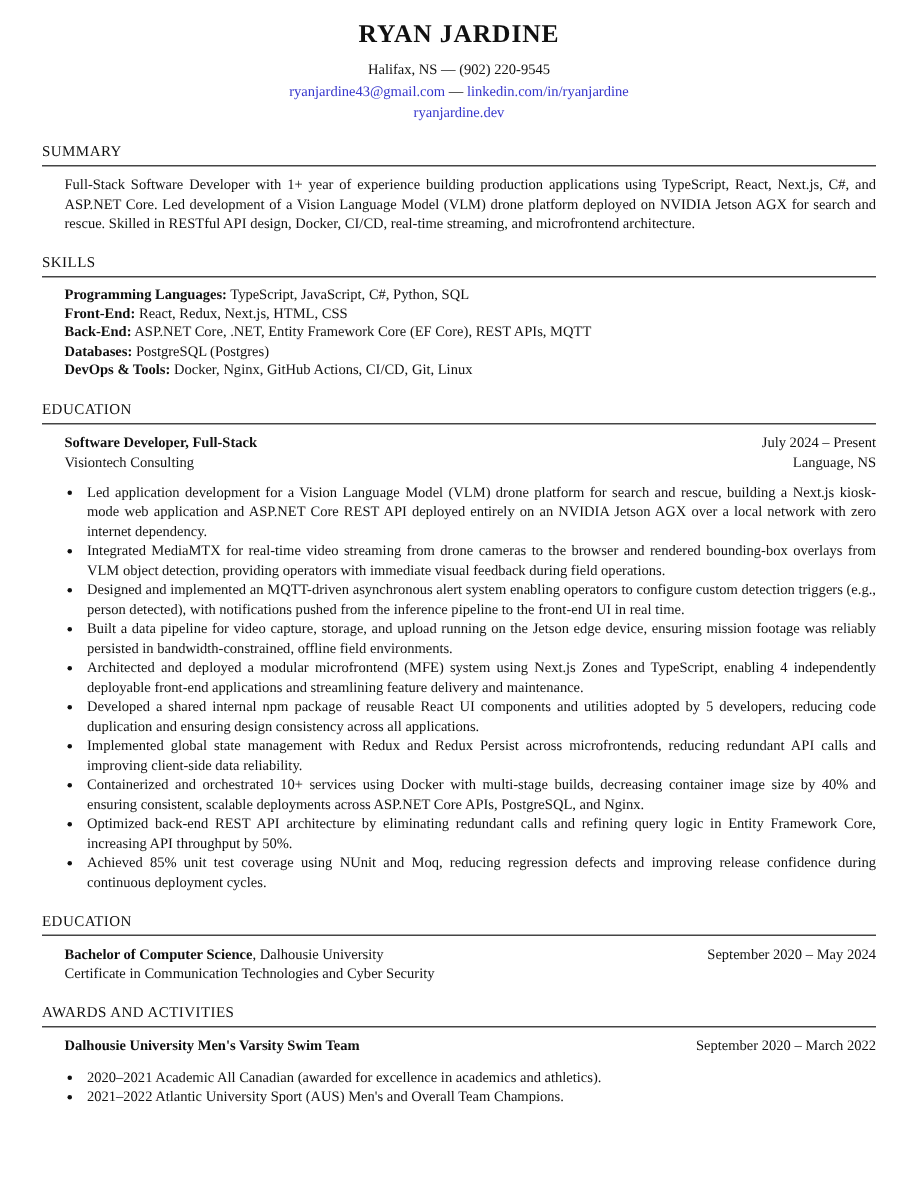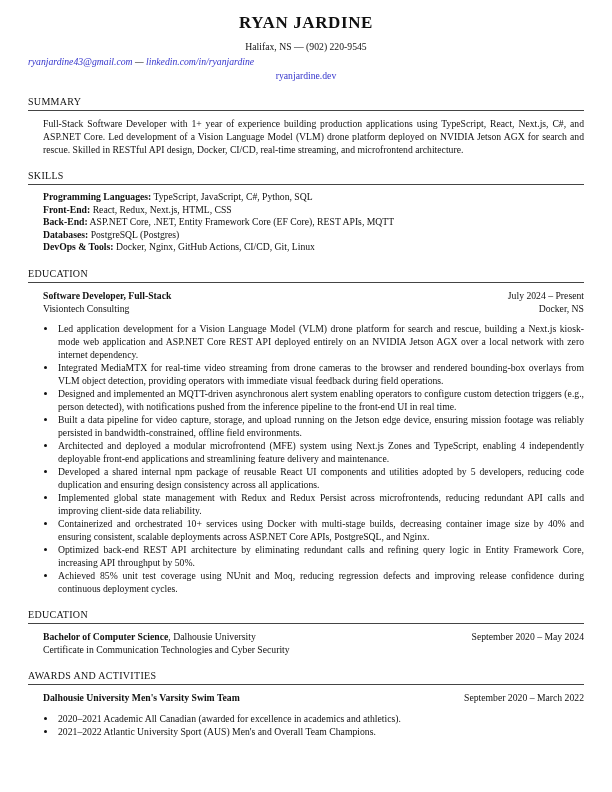--- a/index.html
+++ b/index.html
@@ -25,22 +25,22 @@
     font-size: 17px;
     line-height: 19px;
     font-weight: bold;
     letter-spacing: 0.6px;
   }
   .contact-line {
     text-align: center;
     margin-top: 8px;
   }
   .links-line {
+    text-align: center;
     margin-top: 2px;
-    font-style: italic;
   }
   .website-line {
     text-align: center;
     margin-top: 1px;
   }
   .link {
     color: #3535cc;
     text-decoration: none;
     cursor: pointer;
   }
@@ -127,21 +127,21 @@
 
   <div class="section">
     <div class="section-heading">EDUCATION</div>
     <div class="section-body">
       <div class="row">
         <span class="b">Software Developer, Full-Stack</span>
         <span>July 2024 – Present</span>
       </div>
       <div class="row">
         <span>Visiontech Consulting</span>
-        <span>Docker, NS</span>
+        <span>Language, NS</span>
       </div>
       <ul class="bullets">
         <li>Led application development for a Vision Language Model (VLM) drone platform for search and rescue, building a Next.js kiosk-mode web application and ASP.NET Core REST API deployed entirely on an NVIDIA Jetson AGX over a local network with zero internet dependency.</li>
         <li>Integrated MediaMTX for real-time video streaming from drone cameras to the browser and rendered bounding-box overlays from VLM object detection, providing operators with immediate visual feedback during field operations.</li>
         <li>Designed and implemented an MQTT-driven asynchronous alert system enabling operators to configure custom detection triggers (e.g., person detected), with notifications pushed from the inference pipeline to the front-end UI in real time.</li>
         <li>Built a data pipeline for video capture, storage, and upload running on the Jetson edge device, ensuring mission footage was reliably persisted in bandwidth-constrained, offline field environments.</li>
         <li>Architected and deployed a modular microfrontend (MFE) system using Next.js Zones and TypeScript, enabling 4 independently deployable front-end applications and streamlining feature delivery and maintenance.</li>
         <li>Developed a shared internal npm package of reusable React UI components and utilities adopted by 5 developers, reducing code duplication and ensuring design consistency across all applications.</li>
         <li>Implemented global state management with Redux and Redux Persist across microfrontends, reducing redundant API calls and improving client-side data reliability.</li>
         <li>Containerized and orchestrated 10+ services using Docker with multi-stage builds, decreasing container image size by 40% and ensuring consistent, scalable deployments across ASP.NET Core APIs, PostgreSQL, and Nginx.</li>

